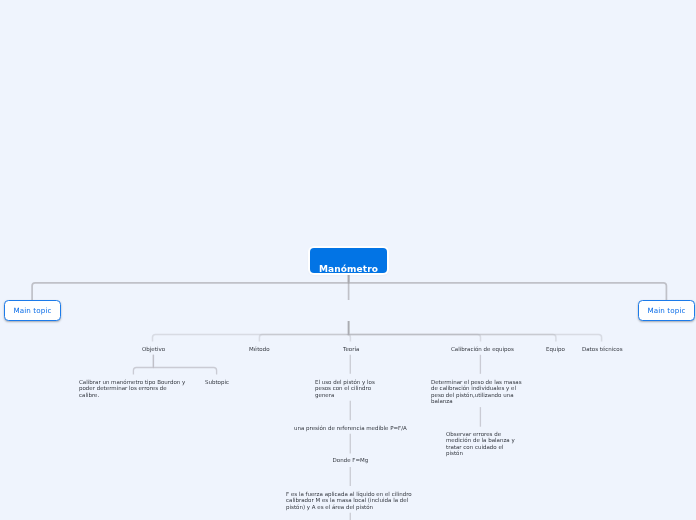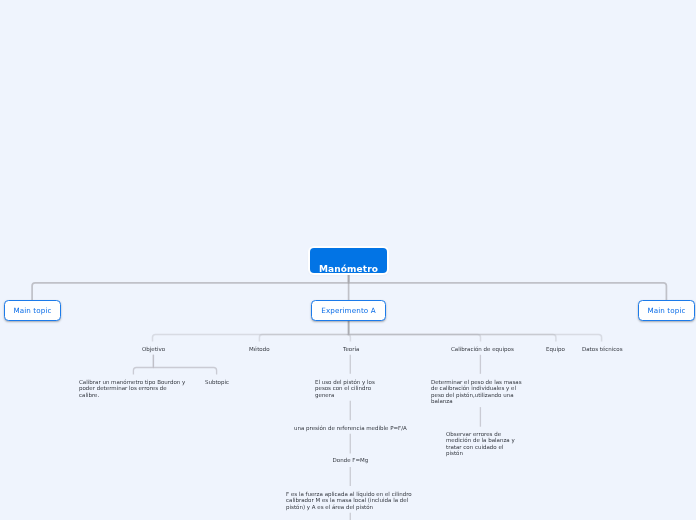--- a/index.html
+++ b/index.html
@@ -56,21 +56,20 @@
     <path class="e3" d="M350.3,433.8 L350.3,453.4"></path>
     <path class="e3" d="M350.3,466.9 L350.3,485.9"></path>
     <path class="e3" d="M350.3,512.8 L350.3,520.0"></path>
 
     <path class="e3" d="M480.4,354.8 L480.4,373.8"></path>
     <path class="e3" d="M480.4,407.1 L480.4,426.7"></path>
   </svg>
 
   <div class="node root" style="left:310px;top:248px;width:77px;height:25px;">Manómetro</div>
   <div class="node topic" style="left:4px;top:300px;width:57px;height:21px;">Main topic</div>
-  <div class="node topic" style="left:311px;top:300px;width:75px;height:21px;">Experimento A</div>
   <div class="node topic" style="left:638px;top:300px;width:57px;height:21px;">Main topic</div>
 
   <div class="lab" style="left:142px;top:345.5px;">Objetivo</div>
   <div class="lab" style="left:249px;top:345.5px;">Método</div>
   <div class="lab" style="left:343px;top:345.5px;">Teoría</div>
   <div class="lab" style="left:451px;top:345.5px;">Calibración de equipos</div>
   <div class="lab" style="left:546px;top:345.5px;">Equipo</div>
   <div class="lab" style="left:582px;top:345.5px;">Datos técnicos</div>
 
   <div class="para" style="left:79px;top:379px;">

